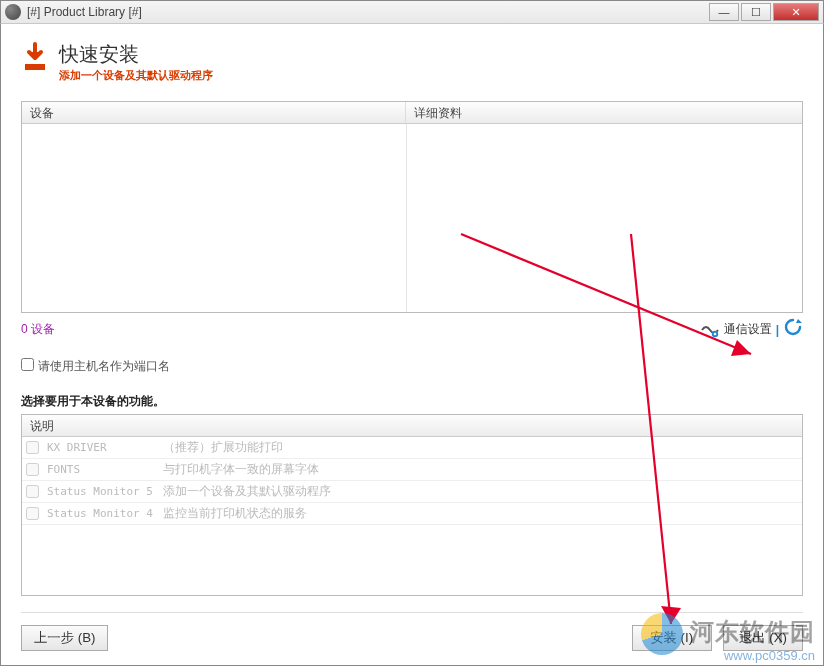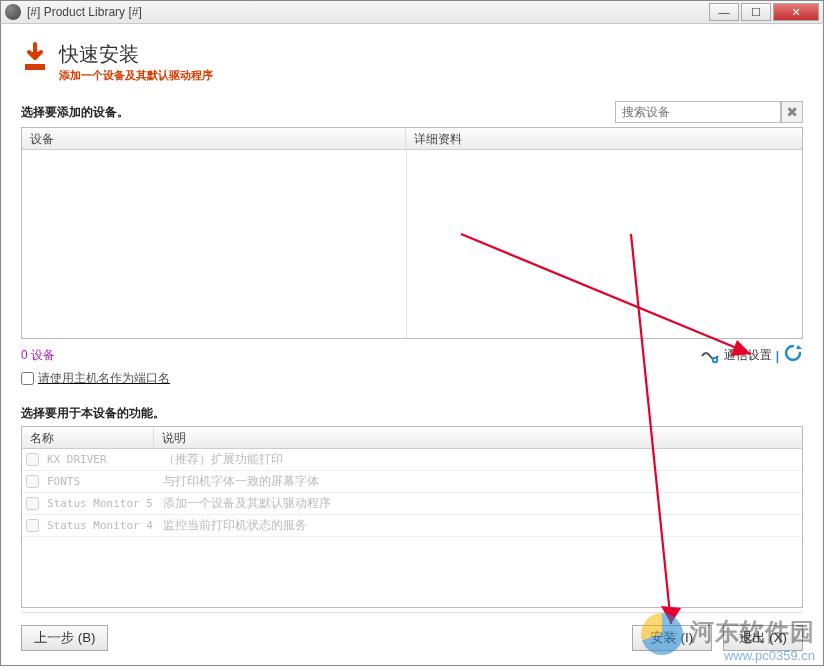--- a/index.html
+++ b/index.html
@@ -102,21 +102,21 @@
 .status-row { display: flex; align-items: center; margin-top: 4px; }
 .device-count { color: #a21caf; }
 .comm-link { display: flex; align-items: center; cursor: pointer; color: #333; }
 .comm-icon {
   width: 20px; height: 18px; margin-right: 4px;
   display: inline-flex; align-items: center; justify-content: center;
 }
 .sep-vert { color: #1e88d2; font-weight: bold; margin: 0 4px; }
 .refresh-icon { color: #1e88d2; font-size: 18px; font-weight: bold; cursor: pointer; }
 
-.chk-row { display: flex; align-items: center; margin-top: 2px; text-decoration: underline; }
+.chk-row { display: flex; align-items: flex-start; margin-top: 16px; }
 .chk-row input { margin-right: 4px; }
 .chk-row label { color: #555; }
 
 .func-grid .grid-body2 { background: #fff; }
 .func-row {
   display: flex; align-items: center;
   border-bottom: 1px solid #eee;
   height: 22px;
   color: #bbb;
   padding: 0 4px;
@@ -186,26 +186,20 @@
         <rect x="4" y="22" width="20" height="6" fill="#d93c00"></rect>
       </svg>
     </div>
     <div>
       <div class="header-title">快速安装</div>
       <div class="header-sub">添加一个设备及其默认驱动程序</div>
     </div>
   </div>
 
   <div class="section">
-    <div class="section-label-row">
-      <div class="section-label">选择要添加的设备。</div>
-      <div style="flex:1"></div>
-      <input class="search-box" placeholder="搜索设备" style="">
-      <div class="clear-search">✖</div>
-    </div>
     <div class="grid">
       <div class="grid-head">
         <div class="col" style="width:384px">设备</div>
         <div class="col" style="flex:1;border-right:none">详细资料</div>
       </div>
       <div class="grid-body">
         <div class="vsep" style="left:384px"></div>
       </div>
     </div>
     <div class="status-row">
@@ -232,21 +226,20 @@
     <div class="chk-row">
       <input type="checkbox" id="hostchk" style="">
       <label for="hostchk">请使用主机名作为端口名</label>
     </div>
   </div>
 
   <div class="section">
     <div class="section-label">选择要用于本设备的功能。</div>
     <div class="grid func-grid">
       <div class="grid-head">
-        <div class="col" style="width:132px">名称</div>
         <div class="col" style="flex:1;border-right:none">说明</div>
       </div>
       <div class="grid-body2" id="features-body">
             <div class="func-row">
               <input type="checkbox" disabled="" style="">
               <div class="func-name">KX DRIVER</div>
               <div class="func-desc">（推荐）扩展功能打印</div>
             </div>
             <div class="func-row">
               <input type="checkbox" disabled="" style="">

